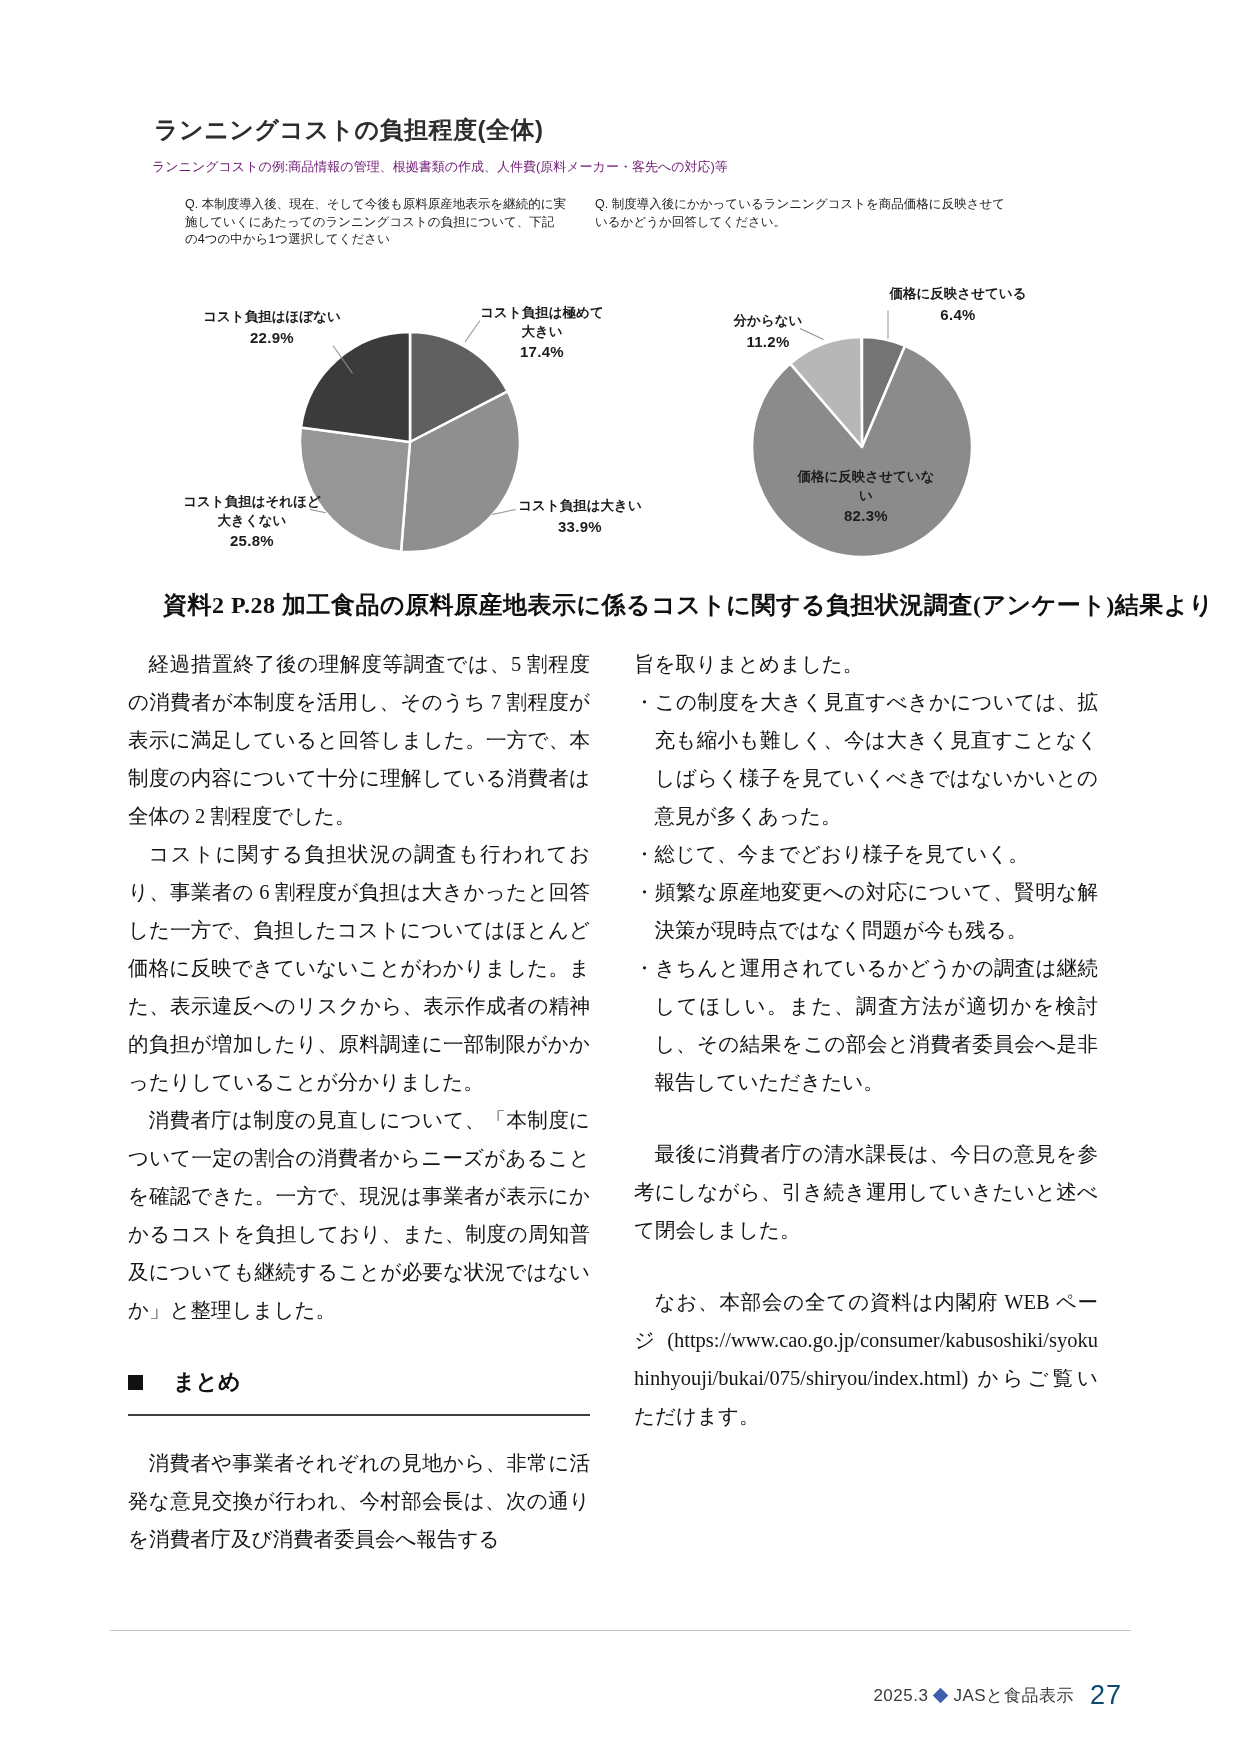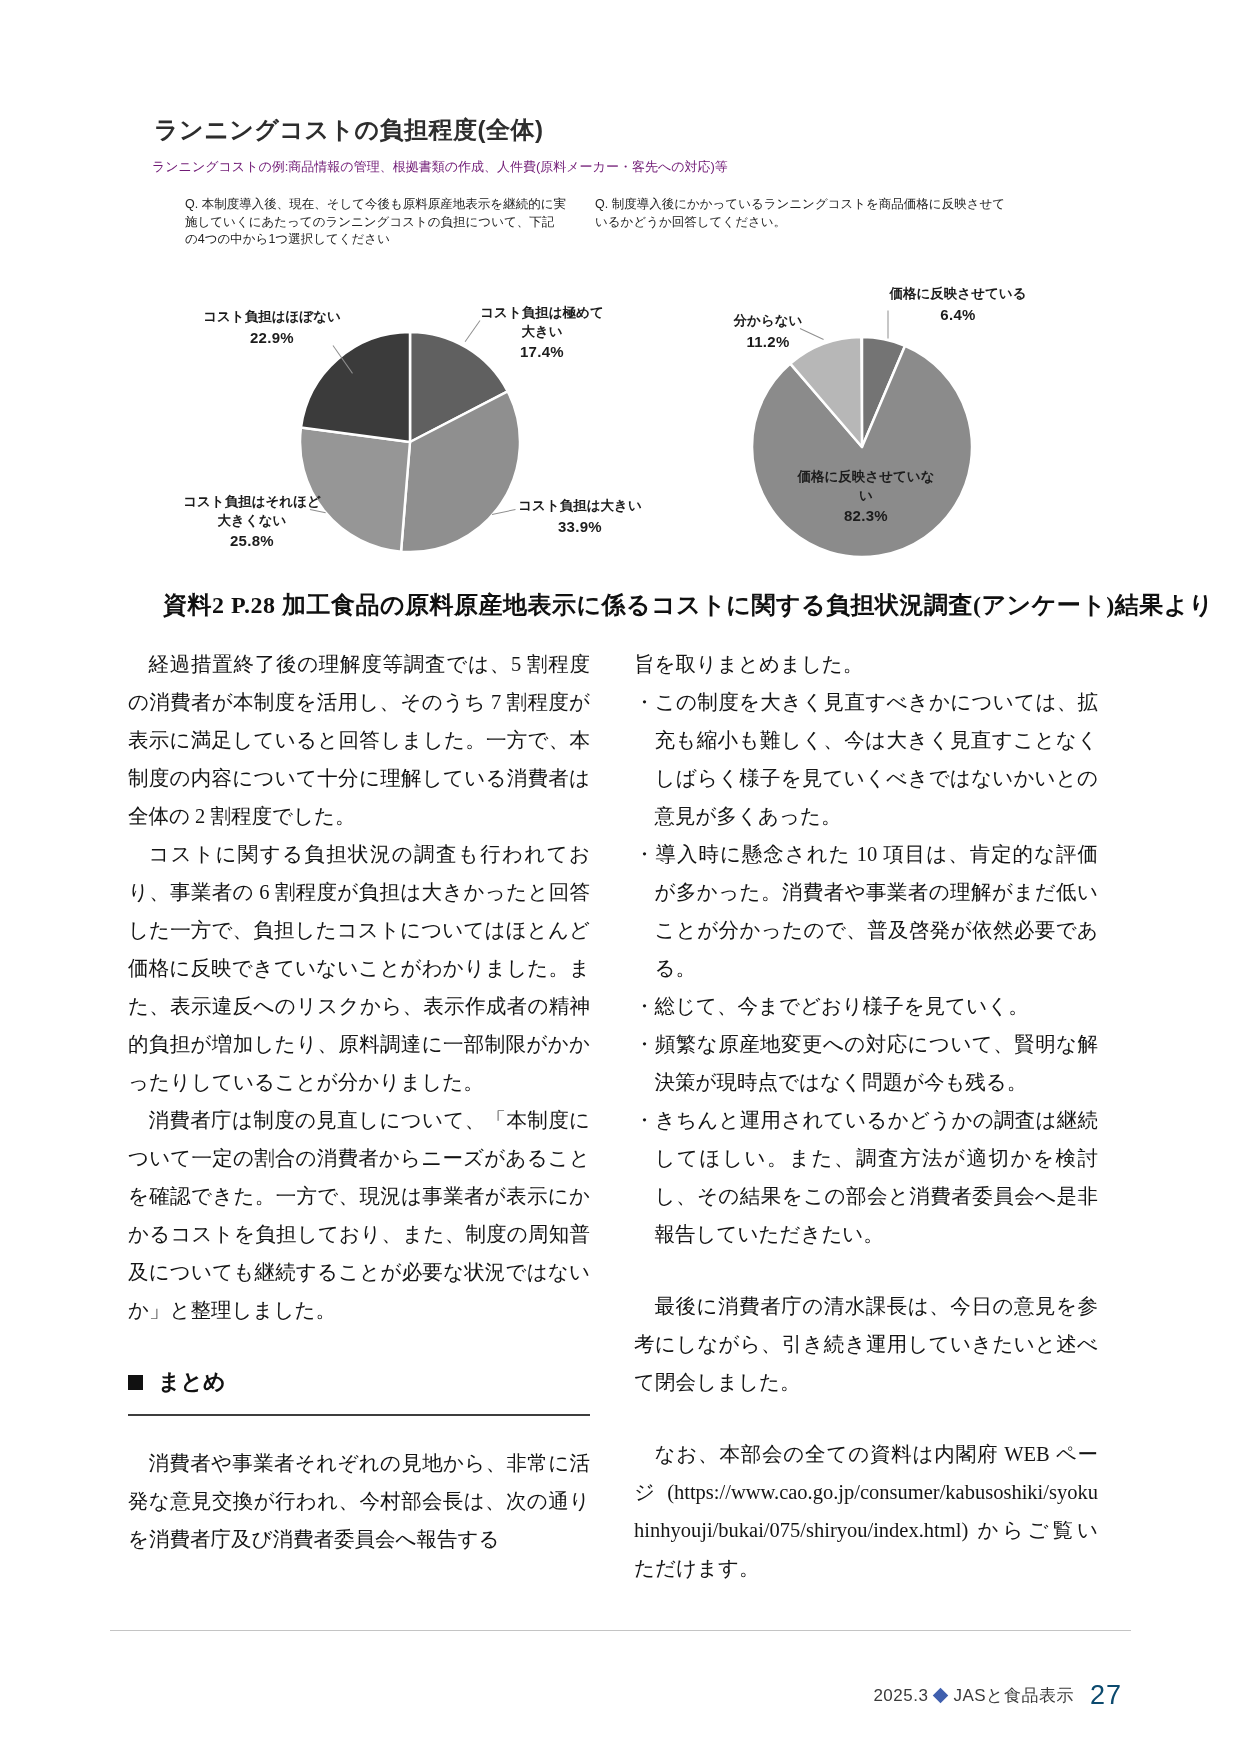--- a/index.html
+++ b/index.html
@@ -36,21 +36,21 @@
   #col-left{left:128px;width:462px;}
   #col-right{left:634px;width:464px;}
   .column p{margin:0;}
   p.indent{text-indent:1em;}
   p.bullet{padding-left:1em;text-indent:-1em;}
   p.gap-top{margin-top:34px !important;}
   p.url-break{word-break:break-all;}
 
   .section-head{margin-top:34px;margin-bottom:28px;padding-bottom:13px;border-bottom:2px solid #3e3e3e;
     font-family:"Liberation Sans",sans-serif;font-weight:bold;font-size:22px;color:#111;
-    display:flex;align-items:center;gap:15px;text-align:center;}
+    display:flex;align-items:center;gap:30px;text-align:center;}
   .sq{width:15px;height:15px;background:#111;display:inline-block;flex:0 0 auto;}
 
   
   .foot-rule{left:110px;top:1630px;width:1021px;height:1px;background:#c4c4c4;}
   .footer{position:absolute;right:119px;top:1680px;display:flex;align-items:center;
     font-size:17px;color:#3a3a3a;letter-spacing:0.5px;}
   .diamond{width:11px;height:11px;transform:rotate(45deg);margin:0 7px;display:inline-block;}
   .pageno{font-size:27px;color:#0c4a6e;margin-left:16px;letter-spacing:1px;}
 </style>
 </head>
@@ -121,21 +121,20 @@
   <div class="section-head">
     <span class="sq"></span>
     <span>まとめ</span>
   </div>
   <p class="indent">消費者や事業者それぞれの見地から、非常に活発な意見交換が行われ、今村部会長は、次の通りを消費者庁及び消費者委員会へ報告する</p>
 </div>
 
 <div class="column" id="col-right">
   <p>旨を取りまとめました。</p>
   <p class="bullet">・この制度を大きく見直すべきかについては、拡充も縮小も難しく、今は大きく見直すことなくしばらく様子を見ていくべきではないかいとの意見が多くあった。</p>
-  <p class="bullet">・導入時に懸念された 10 項目は、肯定的な評価が多かった。消費者や事業者の理解がまだ低いことが分かったので、普及啓発が依然必要である。</p>
   <p class="bullet">・総じて、今までどおり様子を見ていく。</p>
   <p class="bullet">・頻繁な原産地変更への対応について、賢明な解決策が現時点ではなく問題が今も残る。</p>
   <p class="bullet">・きちんと運用されているかどうかの調査は継続してほしい。また、調査方法が適切かを検討し、その結果をこの部会と消費者委員会へ是非報告していただきたい。</p>
   <p class="indent gap-top">最後に消費者庁の清水課長は、今日の意見を参考にしながら、引き続き運用していきたいと述べて閉会しました。</p>
   <p class="indent gap-top url-break">なお、本部会の全ての資料は内閣府 WEB ページ (https://www.cao.go.jp/consumer/kabusoshiki/syokuhinhyouji/bukai/075/shiryou/index.html) からご覧いただけます。</p>
 </div>
 
 <div class="abs foot-rule"></div>
 <div class="footer">
   <span>2025.3</span>

